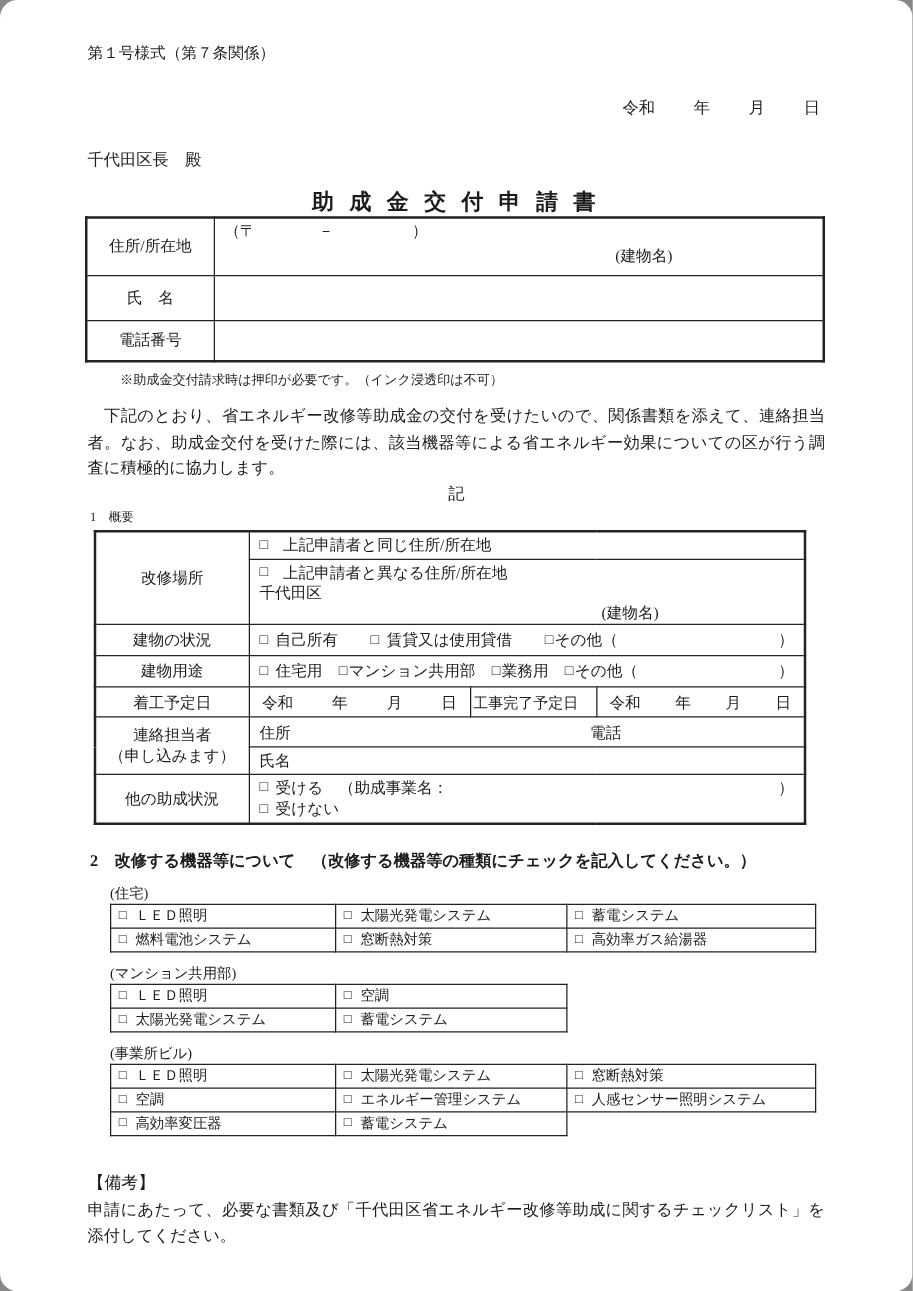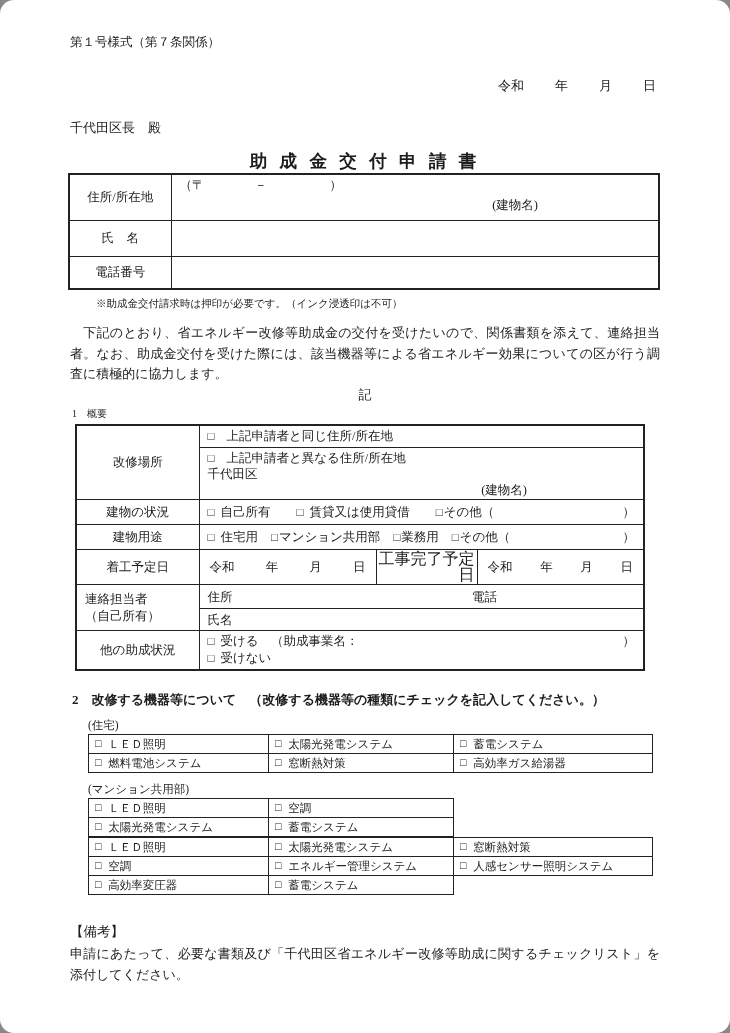--- a/index.html
+++ b/index.html
@@ -47,22 +47,22 @@
   .tableB .opt { display:flex; align-items:center; }
   .cb { margin-right:6px; font-size:11.5px; }
   .cb-wide { margin-right:12px; }
   .place-sub1 { height:23px; }
   .place-sub2 { height:48px; vertical-align:top; padding-top:2px; }
   .place-building { text-align:right; padding-right:108px; }
   .flexline { display:flex; align-items:center; }
   .paren-right { margin-left:auto; }
   .date-cell { padding:1px 10px; }
   .date-flex { display:flex; justify-content:space-between; }
-  .hd2 { text-align:right; font-size:16px; padding:1px 2px; }
-  .contact-hd { line-height:17px; }
+  .hd2 { text-align:left; font-size:12px; padding:1px 2px; }
+  .contact-hd { text-align:center; line-height:17px; }
   .phone-label { margin-left:auto; margin-right:138px; }
   .other-cell { padding-top:2px; padding-bottom:2px; }
   .other-cell .flexline { line-height:17px; }
 
   .sec2-heading { font-size:13px; margin:20px 0 0 2px;font-weight:bold; }
   .equip-caption { font-size:11.5px; margin:9px 0 1px 18px; }
   .tableE { margin-left:18px; border-style:none; }
   .tableE td { height:19px; padding:0 6px; font-size:11.5px; line-height:14px; }
   .tableE .opt { display:flex; align-items:center; }
   .tableE .cb { margin-right:7px; font-size:10.5px; }
@@ -194,21 +194,21 @@
           <span>令和</span>
           <span>年</span>
           <span>月</span>
           <span>日</span>
         </div>
       </td>
     </tr>
     <tr style="height:24px">
       <td class="contact-hd" rowspan="2">
         <div>連絡担当者</div>
-        <div>（自己所有）</div>
+        <div>（申し込みます）</div>
       </td>
       <td colspan="3">
         <div class="flexline">
           <span>住所</span>
           <span class="phone-label">電話</span>
         </div>
       </td>
     </tr>
     <tr style="height:22px">
       <td colspan="3">
@@ -316,20 +316,21 @@
       <td>
             <div class="opt">
               <span class="cb">□</span>
               <span>蓄電システム</span>
             </div>
           </td>
     </tr>
   </tbody>
     </table>
 
+  <div class="equip-caption">(事業所ビル)</div>
   <table class="tableE" style="width:564px">
     <colgroup>
         <col style="width:180px">
         <col style="width:185px">
         <col style="width:199px">
       </colgroup>
     <tbody>
         <tr>
       <td>
             <div class="opt">

